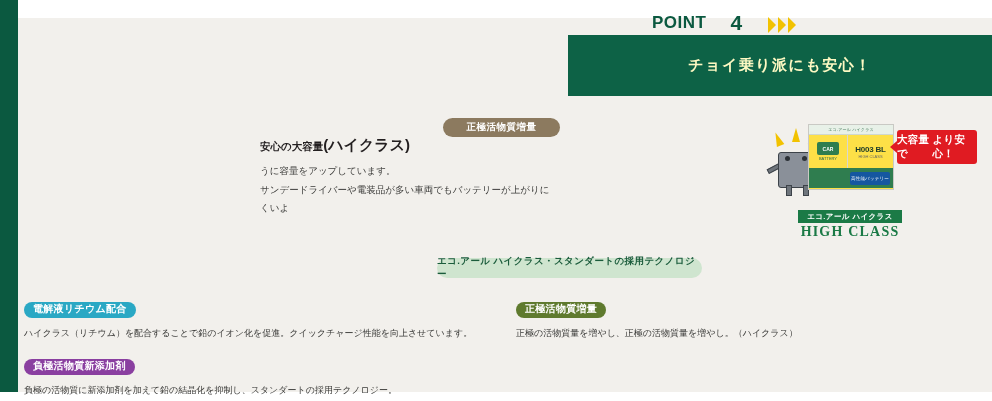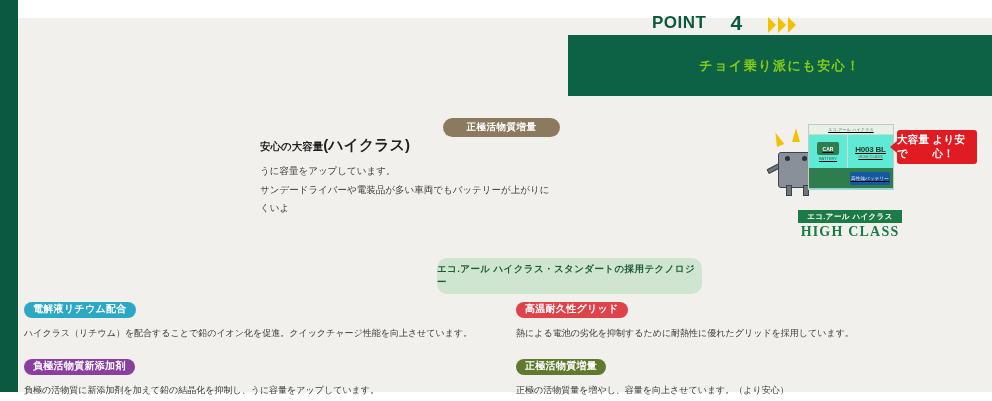--- a/index.html
+++ b/index.html
@@ -84,22 +84,22 @@
     left: 568px;
     top: 35px;
     width: 424px;
     height: 61px;
     background: #0d6246;
     display: flex;
     align-items: center;
     justify-content: center;
   }
   .green-banner span {
-    color: #84cc16;
-    font-size: 13px;
+    color: #fef9c3;
+    font-size: 15px;
     font-weight: bold;
     letter-spacing: 1.5px;
   }
   
   .pill-brown {
     position: absolute;
     left: 443px;
     top: 118px;
     width: 117px;
     height: 19px;
@@ -136,21 +136,21 @@
     font-size: 9.5px;
     color: #3a3a38;
     line-height: 1.95;
   }
   
   .pill-green {
     position: absolute;
     left: 437px;
     top: 258px;
     width: 265px;
-    height: 36px;
+    height: 20px;
     background: #cfe5cf;
     border-radius: 10px;
     display: flex;
     align-items: center;
     justify-content: center;
   }
   .pill-green span {
     color: #1b5c3c;
     font-size: 9.5px;
     font-weight: bold;
@@ -194,24 +194,23 @@
     top: 118px;
     width: 170px;
     height: 125px;
   }
   .label-card {
     position: absolute;
     left: 48px;
     top: 6px;
     width: 84px;
     height: 64px;
-    background: #5eead4;
+    background: #fde047;
     border: 1px solid #c9c9c4;
     overflow: hidden;
-    text-decoration: underline;
   }
   .label-card .lc-top {
     height: 9px;
     background: #e8f1e8;
     border-bottom: 1px solid #cfd8cf;
     font-size: 4px;
     color: #2f6b46;
     display: flex;
     align-items: center;
     justify-content: center;
@@ -449,36 +448,30 @@
     <div class="feat-col">
       <div class="feat">
         <span class="tag" style="background: rgb(42, 168, 196);">電解液リチウム配合</span>
         <div class="feat-desc">
           <div>ハイクラス（リチウム）を配合することで鉛のイオン化を促進。クイックチャージ性能を向上させています。</div>
         </div>
       </div>
       <div class="feat">
         <span class="tag" style="background: rgb(138, 63, 160);">負極活物質新添加剤</span>
         <div class="feat-desc">
-          <div>負極の活物質に新添加剤を加えて鉛の結晶化を抑制し、うに容量をアップしています。</div>
+          <div>負極の活物質に新添加剤を加えて鉛の結晶化を抑制し、スタンダートの採用テクノロジー。</div>
           <div>さらに、負極処方を見直し、クイックチャージ性能も向上させています。</div>
         </div>
       </div>
     </div>
     <div class="feat-col">
       <div class="feat">
-        <span class="tag" style="background: rgb(224, 66, 74);">高温耐久性グリッド</span>
-        <div class="feat-desc">
-          <div>熱による電池の劣化を抑制するために耐熱性に優れたグリッドを採用しています。</div>
-        </div>
-      </div>
-      <div class="feat">
         <span class="tag" style="background: rgb(95, 122, 46);">正極活物質増量</span>
         <div class="feat-desc">
-          <div>正極の活物質量を増やし、容量を向上させています。（より安心）</div>
+          <div>正極の活物質量を増やし、正極の活物質量を増やし。（ハイクラス）</div>
         </div>
       </div>
     </div>
   </div>
 
   <div class="product-area">
 
     <div class="mascot">
       <span class="bolt b1"></span>
       <span class="bolt b2"></span>

